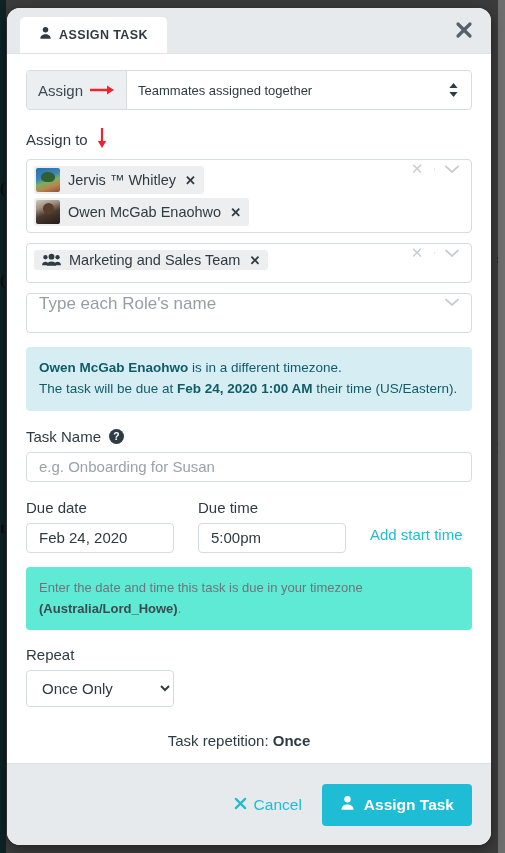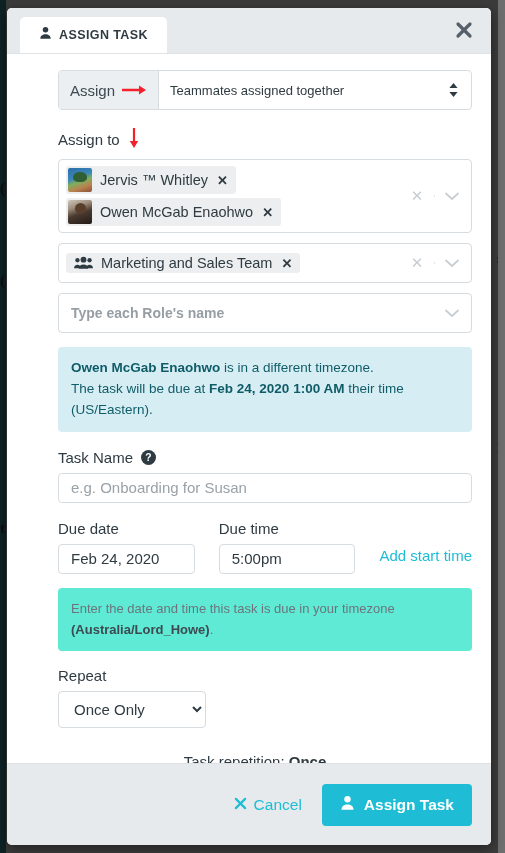--- a/index.html
+++ b/index.html
@@ -43,21 +43,21 @@
   }
 
   
   .modal {
     position: absolute;
     left: 7px;
     top: 8px;
     width: 484px;
     height: 837px;
     background: #ffffff;
-    border-radius: 5px;
+    border-radius: 13px;
     box-shadow: 0 3px 12px rgba(0,0,0,0.45);
     display: flex;
     flex-direction: column;
     overflow: hidden;
   }
 
   
   .modal-header {
     position: relative;
     height: 45px;
@@ -97,21 +97,20 @@
     cursor: pointer;
   }
 
   
   .modal-body {
     flex: 1 1 auto;
     background: #ffffff;
     padding: 16px 19px 0 19px;
     box-sizing: border-box;
     overflow: hidden;
-    margin-left: 32px;
   }
 
   
   .input-group {
     display: flex;
     height: 38px;
     border: 1px solid #d7dce0;
     border-radius: 4px;
     overflow: hidden;
     background: #fff;
@@ -152,21 +151,21 @@
     gap: 8px;
   }
   .field-label.tight { margin-top: 16px; }
 
   
   .multiselect {
     border: 1px solid #d7dce0;
     border-radius: 4px;
     background: #fff;
     display: flex;
-    align-items: center;
+    align-items: flex-start;
     min-height: 38px;
     position: relative;
   }
   .ms-tags {
     flex: 1;
     padding: 6px 6px 6px 7px;
     display: flex;
     flex-direction: column;
     align-items: flex-start;
     gap: 4px;
@@ -226,23 +225,22 @@
     display: flex;
     align-items: center;
     justify-content: center;
     cursor: pointer;
   }
   .ms-placeholder {
     flex: 1;
     display: flex;
     align-items: center;
     padding-left: 12px;
-    font-size: 14px;
+    font-size: 17px;
     color: #969ea4;
-    font-weight: bold;
   }
   .ms-role { margin-top: 10px; }
   .ms-team { margin-top: 10px; }
 
   
   .alert {
     margin-top: 14px;
     background: #d6eef3;
     color: #0f5c68;
     border-radius: 4px;

